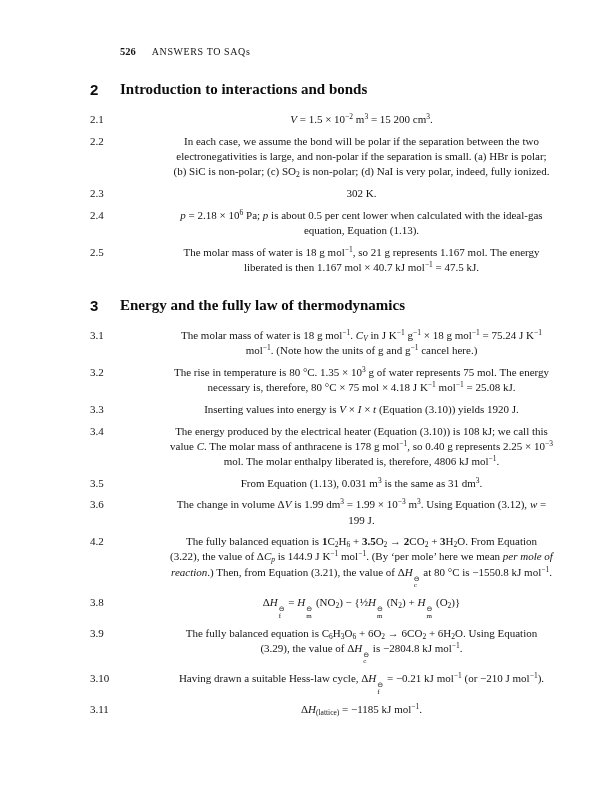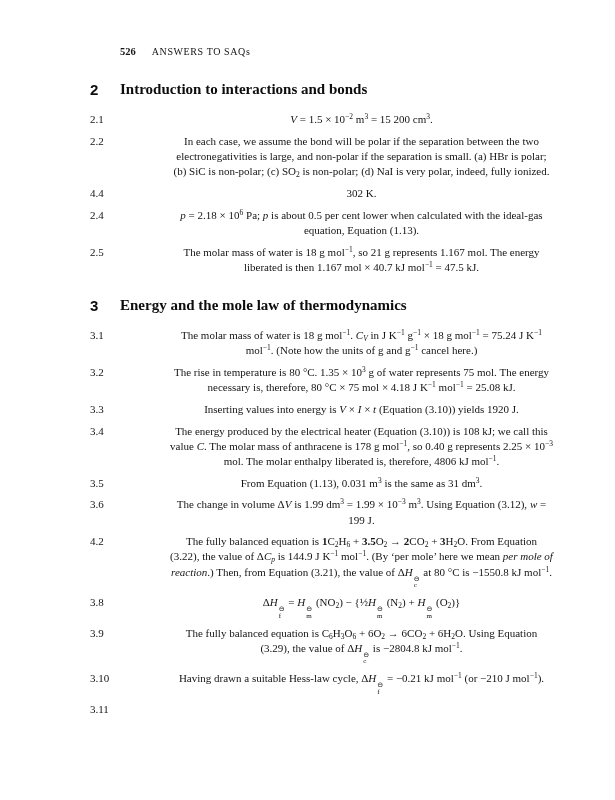--- a/index.html
+++ b/index.html
@@ -102,34 +102,34 @@
       </div>
       <div class="item">
         <span class="item-num">2.1</span>
         <span class="item-text"><i>V</i> = 1.5 × 10<sup>−2</sup> m<sup>3</sup> = 15 200 cm<sup>3</sup>.</span>
       </div>
       <div class="item">
         <span class="item-num">2.2</span>
         <span class="item-text">In each case, we assume the bond will be polar if the separation between the two electronegativities is large, and non-polar if the separation is small. (a) HBr is polar; (b) SiC is non-polar; (c) SO<sub>2</sub> is non-polar; (d) NaI is very polar, indeed, fully ionized.</span>
       </div>
       <div class="item">
-        <span class="item-num">4.4</span>
+        <span class="item-num">2.3</span>
         <span class="item-text">302 K.</span>
       </div>
       <div class="item">
         <span class="item-num">2.4</span>
         <span class="item-text"><i>p</i> = 2.18 × 10<sup>6</sup> Pa; <i>p</i> is about 0.5 per cent lower when calculated with the ideal-gas equation, Equation (1.13).</span>
       </div>
       <div class="item">
         <span class="item-num">2.5</span>
         <span class="item-text">The molar mass of water is 18 g mol<sup>−1</sup>, so 21 g represents 1.167 mol. The energy liberated is then 1.167 mol × 40.7 kJ mol<sup>−1</sup> = 47.5 kJ.</span>
       </div>
       <div class="section-heading">
         <span class="sec-num">3</span>
-        <span class="sec-title">Energy and the mole law of thermodynamics</span>
+        <span class="sec-title">Energy and the fully law of thermodynamics</span>
       </div>
       <div class="item">
         <span class="item-num">3.1</span>
         <span class="item-text">The molar mass of water is 18 g mol<sup>−1</sup>. <i>C</i><sub><i>V</i></sub> in J K<sup>−1</sup> g<sup>−1</sup> × 18 g mol<sup>−1</sup> = 75.24 J K<sup>−1</sup> mol<sup>−1</sup>. (Note how the units of g and g<sup>−1</sup> cancel here.)</span>
       </div>
       <div class="item">
         <span class="item-num">3.2</span>
         <span class="item-text">The rise in temperature is 80 °C. 1.35 × 10<sup>3</sup> g of water represents 75 mol. The energy necessary is, therefore, 80 °C × 75 mol × 4.18 J K<sup>−1</sup> mol<sup>−1</sup> = 25.08 kJ.</span>
       </div>
       <div class="item">
@@ -180,15 +180,16 @@
       </div>
       <div class="item">
         <span class="item-num">3.10</span>
         <span class="item-text">Having drawn a suitable Hess-law cycle, Δ<i>H</i><span class="stk">
             <span>⊖</span>
             <span>f</span>
           </span> = −0.21 kJ mol<sup>−1</sup> (or −210 J mol<sup>−1</sup>).</span>
       </div>
       <div class="item">
         <span class="item-num">3.11</span>
+        <span class="item-text">Δ<i>H</i><sub>(lattice)</sub> = −1185 kJ mol<sup>−1</sup>.</span>
       </div>
     </main>
 </div>
 
 </body></html>

